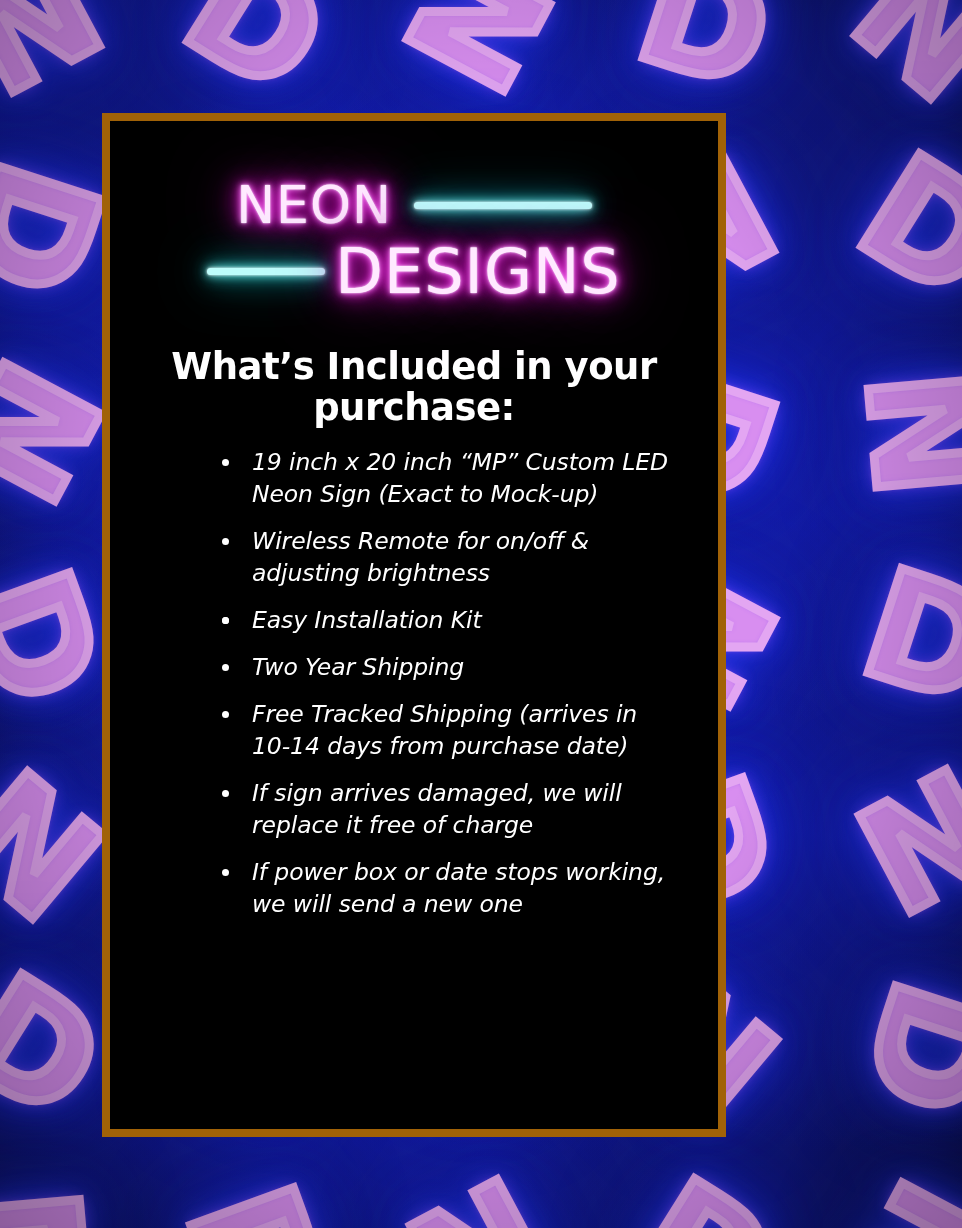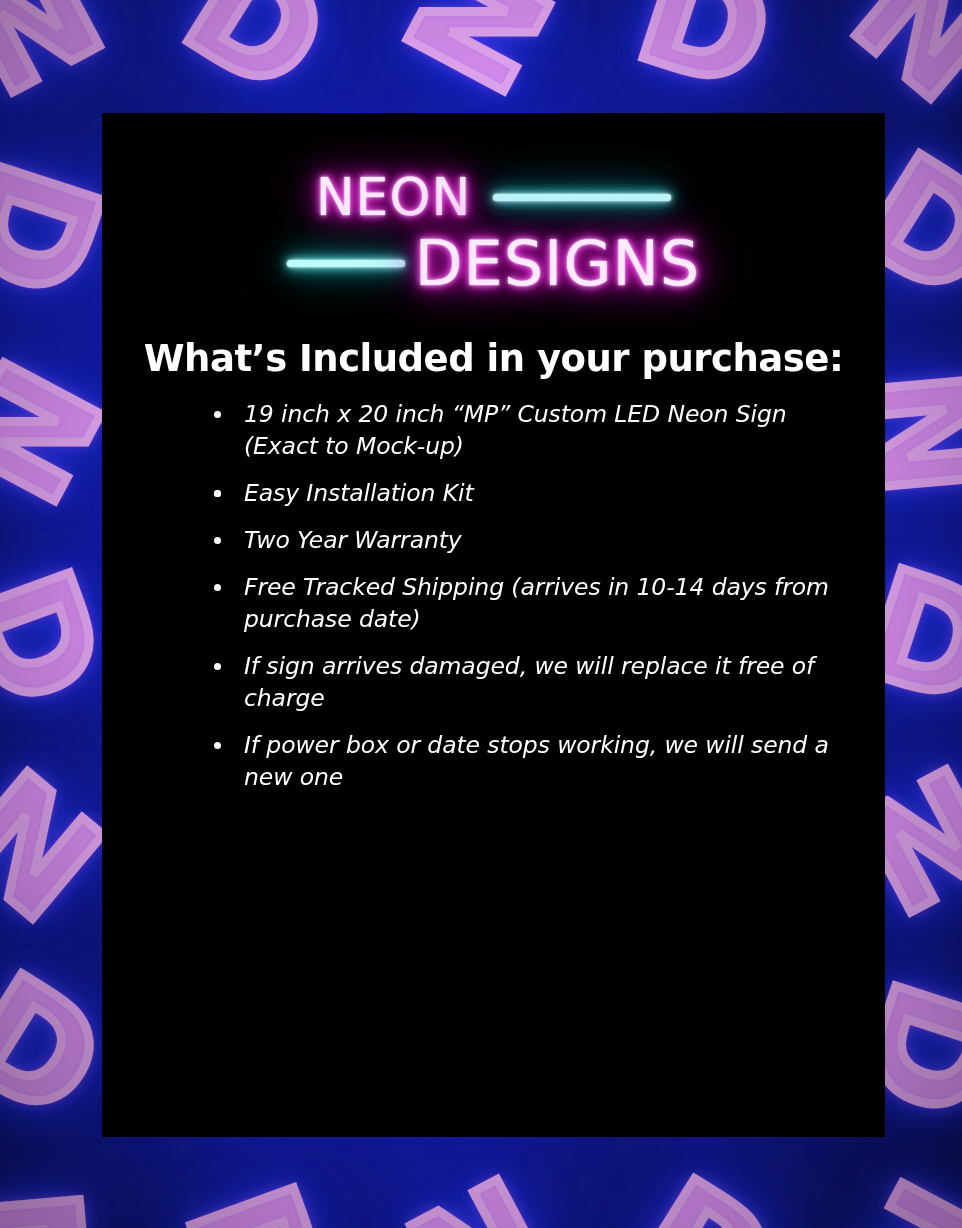--- a/index.html
+++ b/index.html
@@ -74,23 +74,24 @@
     inset: 0;
     background: radial-gradient(ellipse at 50% 45%, rgba(0,0,0,0) 45%, rgba(0,0,0,0.35) 100%);
     pointer-events: none;
   }
 
   
   .panel-frame {
     position: absolute;
     left: 102px;
     top: 113px;
-    width: 783px;
+    width: 624px;
     height: 1024px;
     background: #a16207;
+    padding: 8px;
     box-sizing: border-box;
   }
   .panel {
     position: relative;
     width: 100%;
     height: 100%;
     background: #000000;
     box-sizing: border-box;
     overflow: hidden;
   }
@@ -247,23 +248,24 @@
         <div class="logo-row logo-row-bottom">
           <span class="neon-bar short"></span>
           <span class="neon-word large">DESIGNS</span>
         </div>
       </div>
 
       <h1 class="heading">What’s Included in your purchase:</h1>
 
       <ul class="list">
           <li class="list-item"><span class="bullet-dot"></span><span>19 inch x 20 inch “MP” Custom LED Neon Sign (Exact to Mock-up)</span></li>
+          <li class="list-item"><span class="bullet-dot"></span><span>Wireless Remote for on/off &amp; adjusting brightness</span></li>
           <li class="list-item"><span class="bullet-dot"></span></li>
           <li class="list-item"><span class="bullet-dot"></span><span>Easy Installation Kit</span></li>
-          <li class="list-item"><span class="bullet-dot"></span><span>Two Year Warranty</span></li>
+          <li class="list-item"><span class="bullet-dot"></span><span>Two Year Shipping</span></li>
           <li class="list-item"><span class="bullet-dot"></span><span>Free Tracked Shipping (arrives in 10-14 days from purchase date)</span></li>
           <li class="list-item"><span class="bullet-dot"></span><span>If sign arrives damaged, we will replace it free of charge</span></li>
           <li class="list-item"><span class="bullet-dot"></span><span>If power box or date stops working, we will send a new one</span></li>
         </ul>
 
     </div>
   </div>
 
 </div>
 

